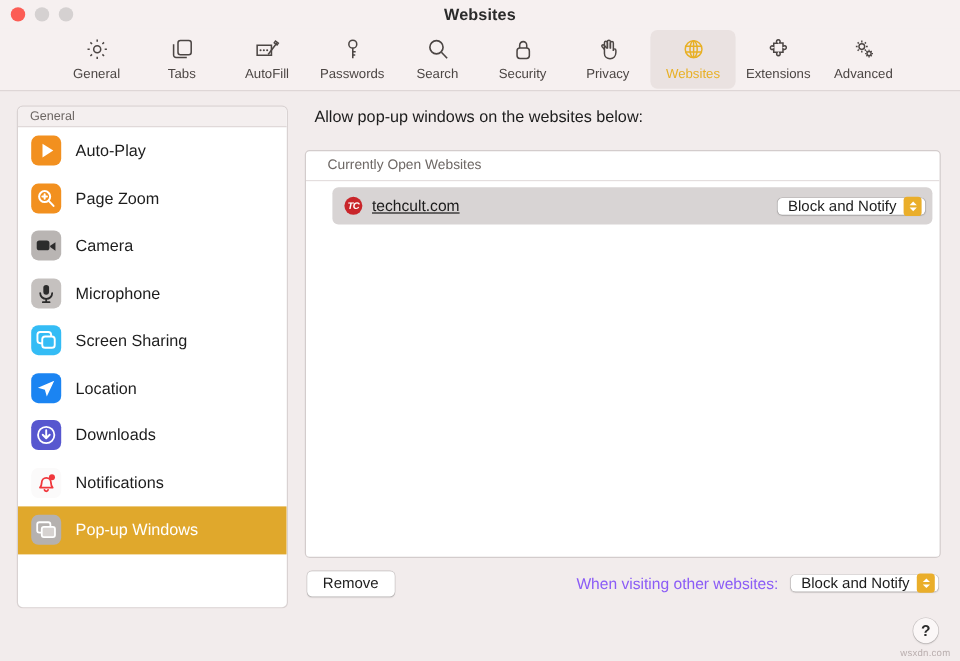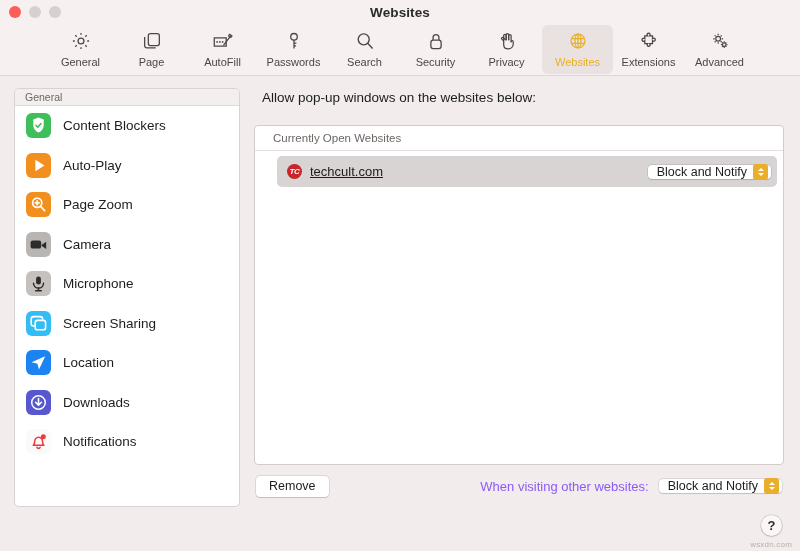--- a/index.html
+++ b/index.html
@@ -346,21 +346,21 @@
       <span class="tb-label">General</span>
     </div>
 
     <div class="tb-item">
       <span class="tb-icon">
         <svg width="22" height="22" viewBox="0 0 24 24" fill="none" stroke="#4c4644" stroke-width="1.4">
           <rect x="8" y="4" width="12" height="13" rx="2.2"></rect>
           <path d="M16 19.5H6.2A2.2 2.2 0 0 1 4 17.3V7.5"></path>
         </svg>
       </span>
-      <span class="tb-label">Page</span>
+      <span class="tb-label">Tabs</span>
     </div>
 
     <div class="tb-item">
       <span class="tb-icon">
         <svg width="24" height="22" viewBox="0 0 26 24" fill="none" stroke="#4c4644" stroke-width="1.4">
           <path d="M3.5 8.5h13v9h-13z"></path>
           <circle cx="6.6" cy="13" r=".95" fill="#4c4644" stroke="none"></circle>
           <circle cx="9.6" cy="13" r=".95" fill="#4c4644" stroke="none"></circle>
           <circle cx="12.6" cy="13" r=".95" fill="#4c4644" stroke="none"></circle>
           <path d="M13.5 16.8L21.6 6.2"></path>
@@ -445,29 +445,20 @@
     </div>
 
   </div>
 
   <div id="body">
 
     <div id="sidebar">
       <div id="sidebar-header">General</div>
       <div id="sidebar-list">
 
-        <div class="side-item">
-          <span class="side-icon" style="background:#3fbf5a">
-            <svg width="25" height="25" viewBox="0 0 25 25">
-              <path d="M12.5 4.6l5.2 2v5.3c0 3.6-2.4 6.4-5.2 7.6-2.8-1.2-5.2-4-5.2-7.6V6.6z" fill="#ffffff"></path>
-              <path d="M9.9 12.3l1.9 2 3.2-3.8" fill="none" stroke="#3fbf5a" stroke-width="1.6" stroke-linecap="round" stroke-linejoin="round"></path>
-            </svg>
-          </span>
-          <span class="side-label">Content Blockers</span>
-        </div>
 
         <div class="side-item">
           <span class="side-icon" style="background:#f2901f">
             <svg width="25" height="25" viewBox="0 0 25 25">
               <path d="M9.4 6.8l9 5.7-9 5.7z" fill="#ffffff"></path>
             </svg>
           </span>
           <span class="side-label">Auto-Play</span>
         </div>
 
@@ -535,20 +526,29 @@
           <span class="side-icon" style="background:#fbfafa">
             <svg width="25" height="25" viewBox="0 0 25 25" fill="none" stroke="#f0373c" stroke-width="1.5">
               <path d="M7.3 16.3c1-1 1.4-2.2 1.4-3.8 0-2.4 1.6-4.3 3.9-4.3s3.9 1.9 3.9 4.3c0 1.6.4 2.8 1.4 3.8z" stroke-linejoin="round"></path>
               <path d="M11 18.2a1.6 1.6 0 0 0 3.1 0" stroke-linecap="round"></path>
               <circle cx="17.3" cy="7.8" r="2.5" fill="#f0373c" stroke="none"></circle>
             </svg>
           </span>
           <span class="side-label">Notifications</span>
         </div>
 
+        <div class="side-item selected">
+          <span class="side-icon" style="background:#b5b1af">
+            <svg width="25" height="25" viewBox="0 0 25 25" fill="none" stroke="#ffffff" stroke-width="1.5">
+              <rect x="5" y="6.2" width="11" height="8.6" rx="1.8" fill="#b5b1af"></rect>
+              <rect x="8.8" y="10" width="11" height="8.6" rx="1.8" fill="#d6d2d0"></rect>
+            </svg>
+          </span>
+          <span class="side-label">Pop-up Windows</span>
+        </div>
 
       </div>
     </div>
 
     <div id="main">
 
       <div id="main-heading">Allow pop-up windows on the websites below:</div>
 
       <div id="table-wrap">
         <div id="table-section-header">Currently Open Websites</div>

